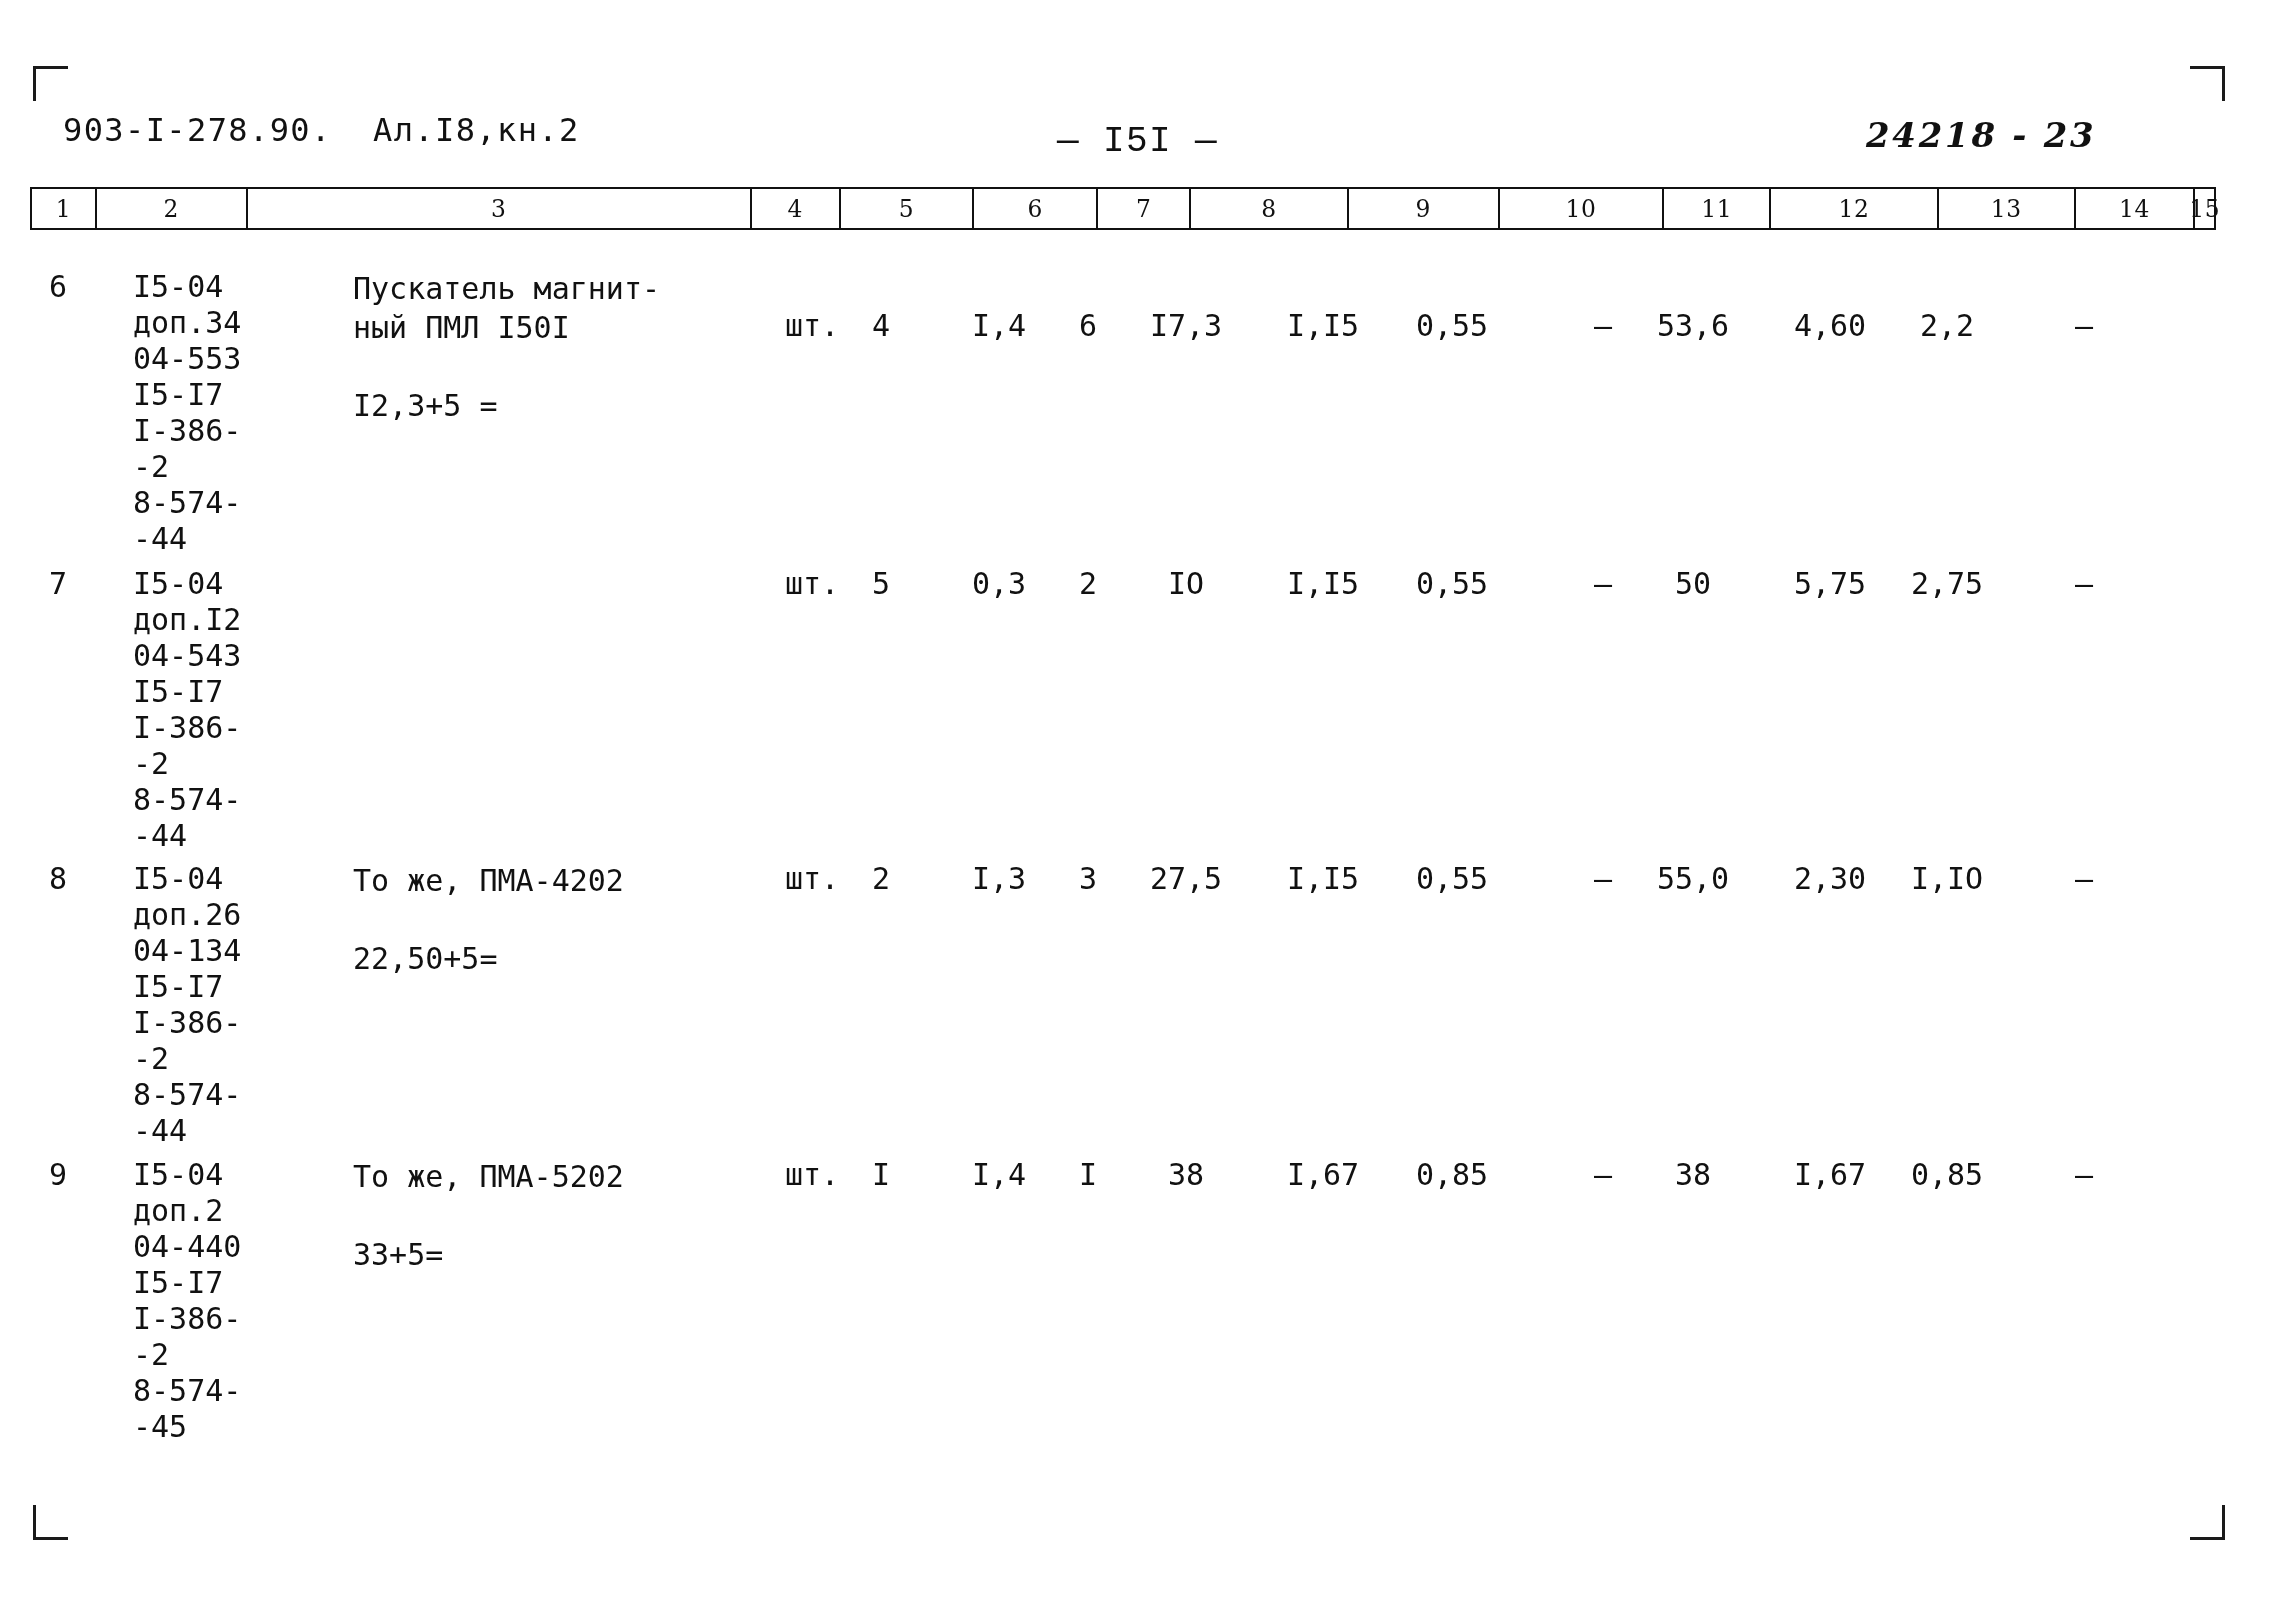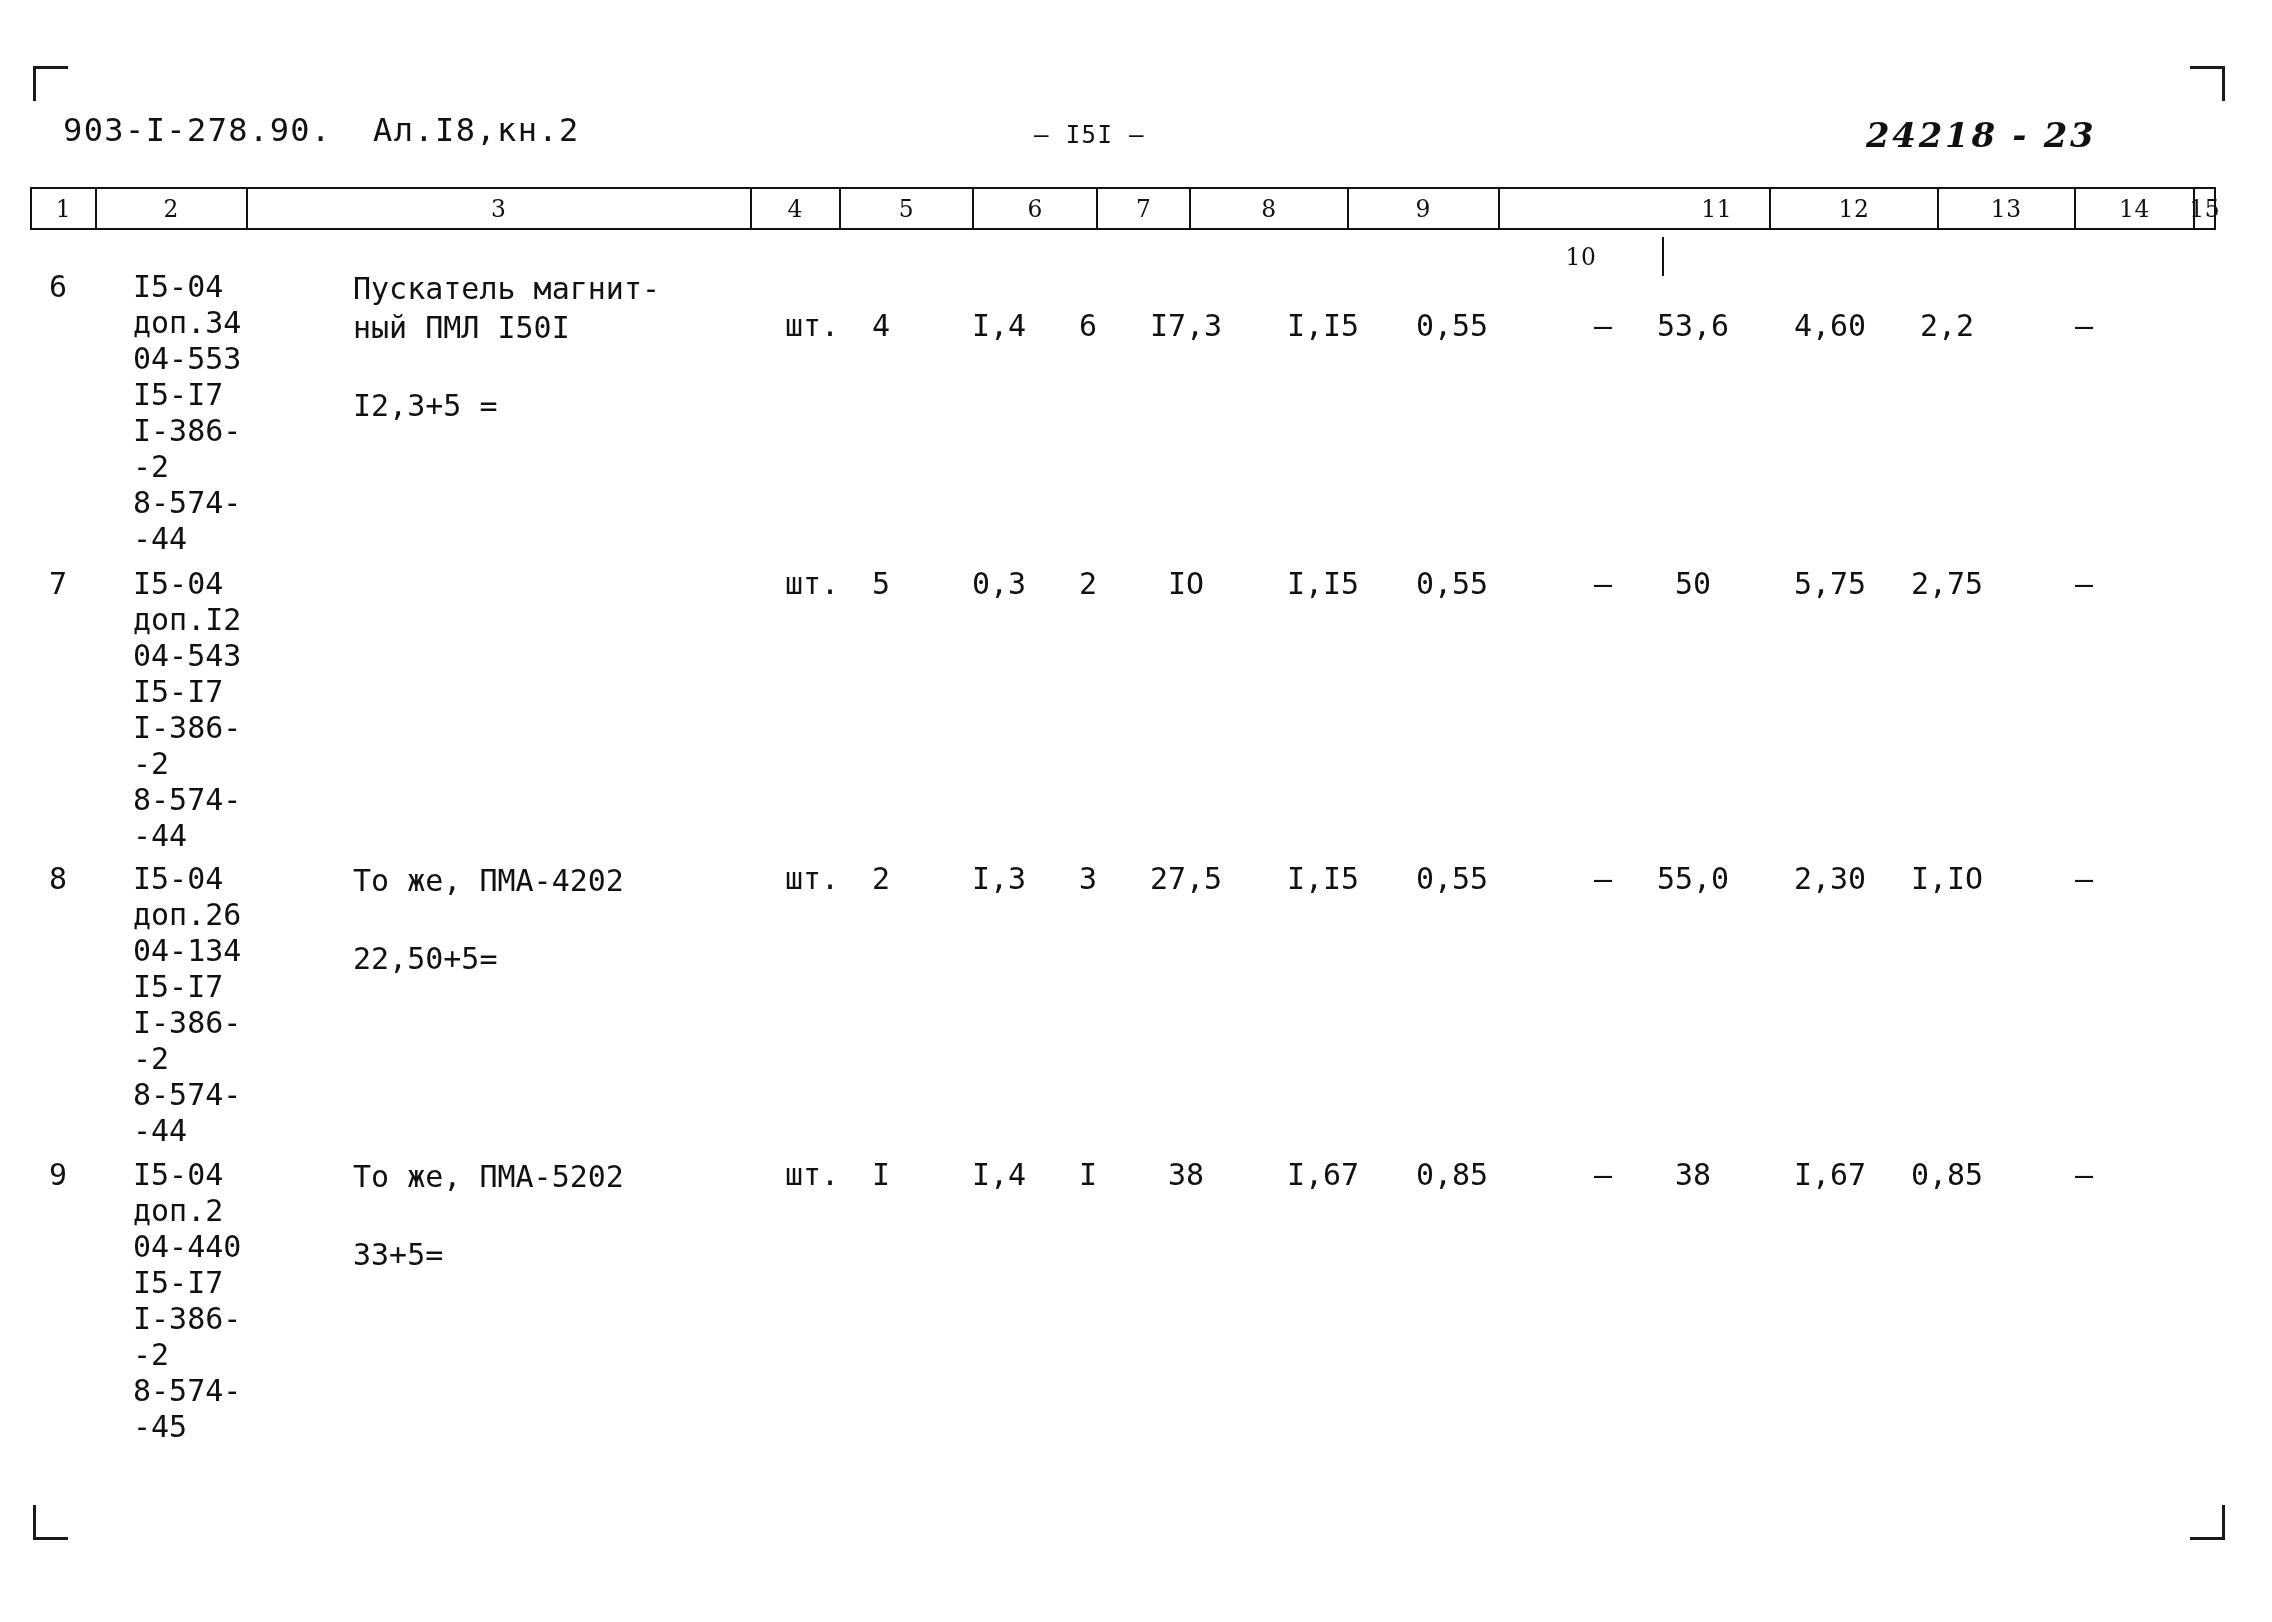--- a/index.html
+++ b/index.html
@@ -31,25 +31,26 @@
   .hdr-left {
     position: absolute;
     left: 63px;
     top: 111px;
     font-size: 32px;
     letter-spacing: 1.4px;
     white-space: pre;
   }
   .hdr-center {
     position: absolute;
-    left: 1034px;
+    left: 1057px;
     top: 121px;
-    font-size: 24px;
+    font-size: 36px;
     letter-spacing: 1.4px;
     white-space: pre;
+    font-family: Liberation Mono, monospace;
   }
   .hdr-right {
     position: absolute;
     left: 1866px;
     top: 115px;
     font-size: 34px;
     font-family: "DejaVu Serif", serif;
     font-style: italic;
     font-weight: 600;
     letter-spacing: 2.7px;
@@ -114,21 +115,21 @@
 <div class="colstrip" id="colstrip">
     <div class="cell" style="width: 65px;">1</div>
     <div class="cell" style="width: 151px;">2</div>
     <div class="cell" style="width: 505px;">3</div>
     <div class="cell" style="width: 89px;">4</div>
     <div class="cell" style="width: 134px;">5</div>
     <div class="cell" style="width: 124px;">6</div>
     <div class="cell" style="width: 93px;">7</div>
     <div class="cell" style="width: 158px;">8</div>
     <div class="cell" style="width: 151px;">9</div>
-    <div class="cell" style="width: 165px; margin-top: 48px;">10</div>
+    <div class="cell" style="width: 165px;">10</div>
     <div class="cell" style="width: 107px;">11</div>
     <div class="cell" style="width: 168px;">12</div>
     <div class="cell" style="width: 137px;">13</div>
     <div class="cell" style="width: 120px;">14</div>
     <div class="cell" style="width: 18.5px;">15</div>
   </div>
 
 <div class="rows" id="rows">
     <div class="row" style="position: absolute; left: 0px; top: 0px; width: 100%; height: 295px;">
       <div class="cellbox" style="left: 19px; top: 0px; width: 48px;">6</div>

